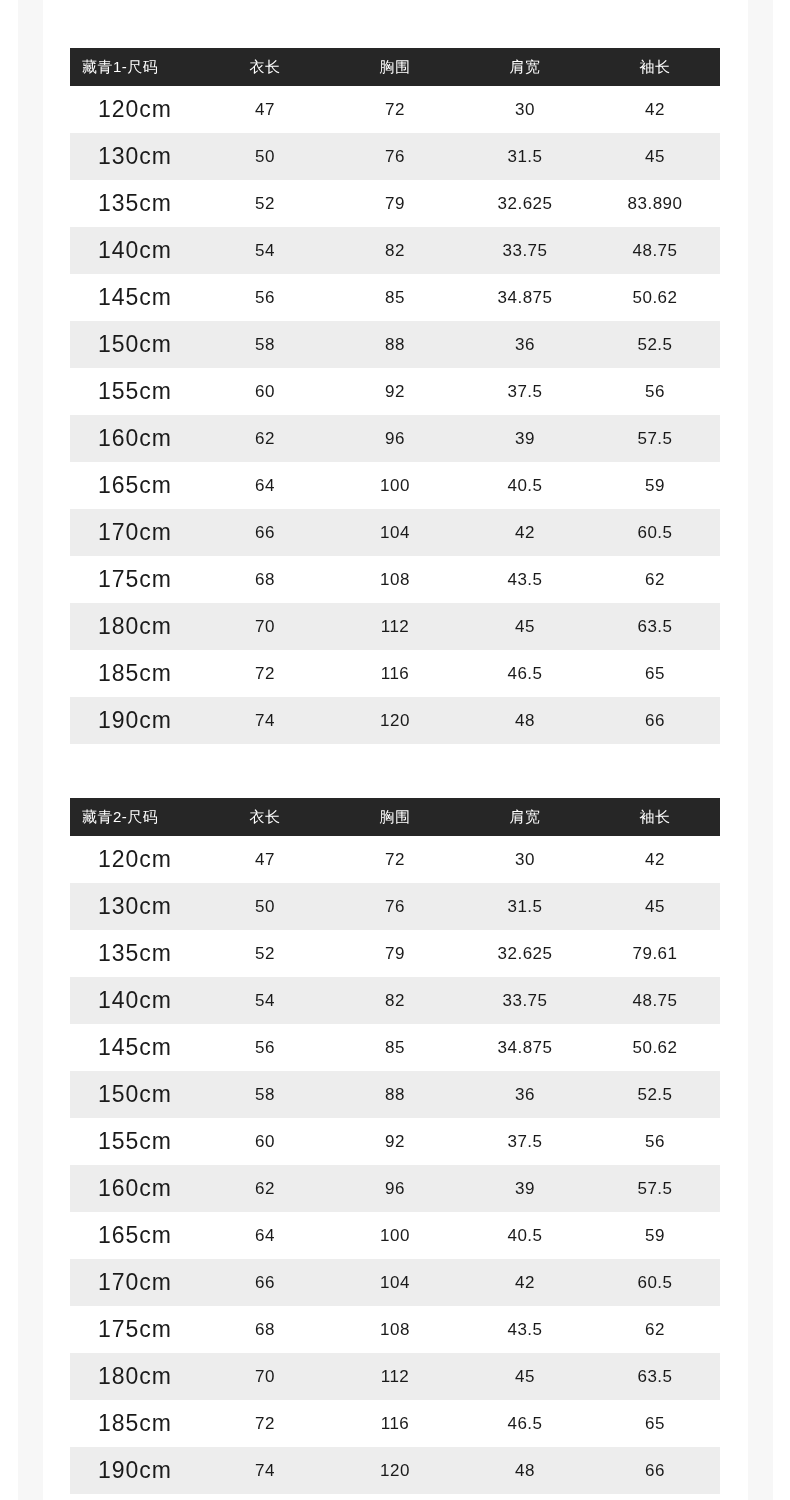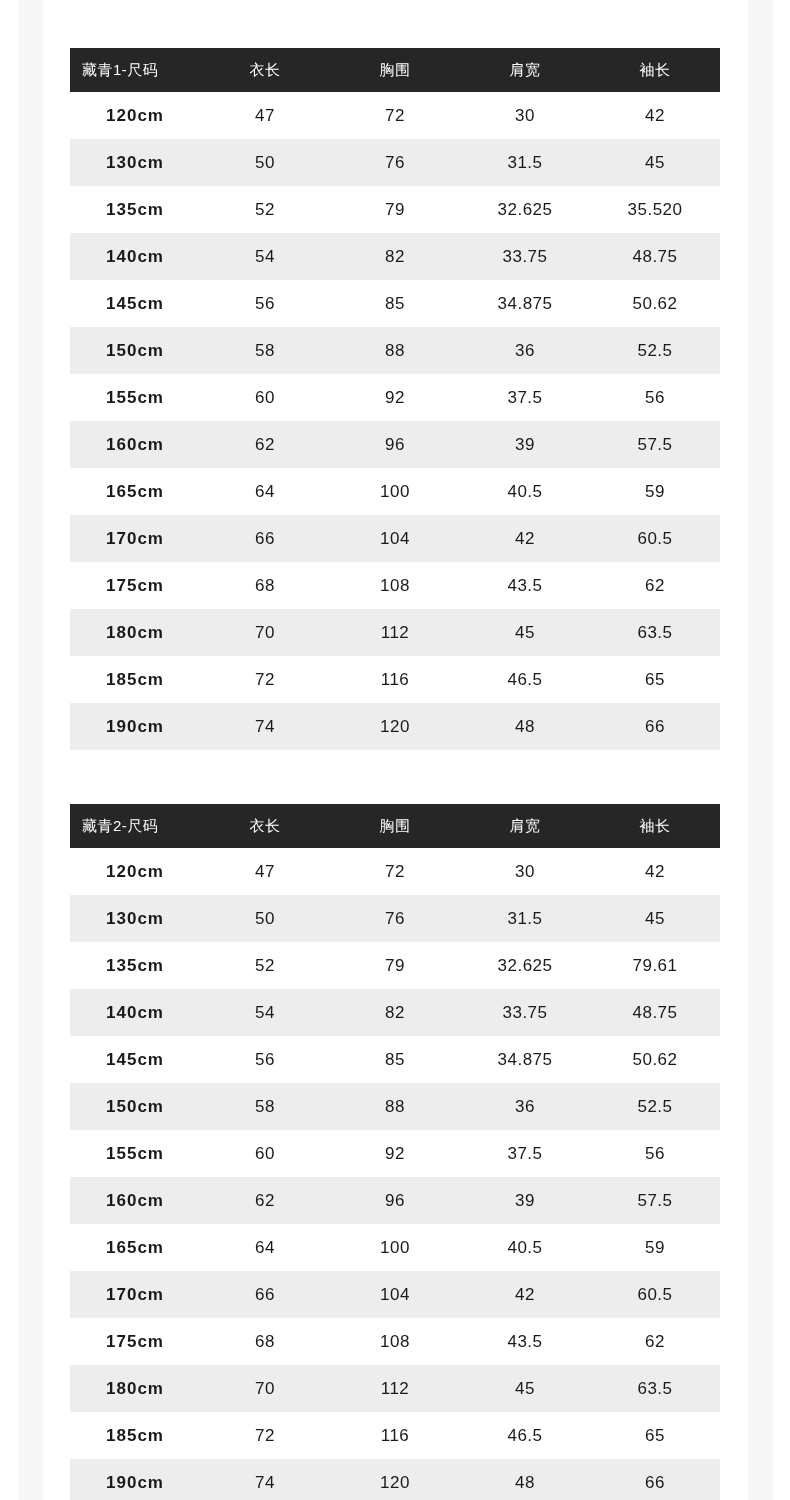--- a/index.html
+++ b/index.html
@@ -43,21 +43,21 @@
   .size-table + .size-table {
     margin-top: 54px;
   }
 
   .size-table col.c-size { width: 130px; }
   .size-table col.c-col  { width: 130px; }
 
   .size-table thead th {
     background: #262626;
     color: #ffffff;
-    height: 44px;
+    height: 38px;
     font-size: 15px;
     font-weight: normal;
     text-align: center;
     padding: 0;
     letter-spacing: 0.5px;
   }
   .size-table thead th.th-size {
     text-align: left;
     padding-left: 12px;
   }
@@ -65,22 +65,22 @@
   .size-table tbody td {
     height: 47px;
     font-size: 17px;
     color: #1a1a1a;
     text-align: center;
     padding: 0;
     border: none;
     letter-spacing: 0.5px;
   }
   .size-table tbody td.cell-size {
-    font-weight: bold;
-    font-size: 17px;
+    font-weight: normal;
+    font-size: 23px;
     letter-spacing: 1px;
   }
   .size-table tbody tr.row-alt td {
     background: #ededed;
   }
   .size-table tbody tr.row-base td {
     background: #ffffff;
   }
 </style>
 </head>
@@ -121,21 +121,21 @@
             <td>50</td>
             <td>76</td>
             <td>31.5</td>
             <td>45</td>
           </tr>
           <tr class="row-base">
             <td class="cell-size">135cm</td>
             <td>52</td>
             <td>79</td>
             <td>32.625</td>
-            <td>35.520</td>
+            <td>83.890</td>
           </tr>
           <tr class="row-alt">
             <td class="cell-size">140cm</td>
             <td>54</td>
             <td>82</td>
             <td>33.75</td>
             <td>48.75</td>
           </tr>
           <tr class="row-base">
             <td class="cell-size">145cm</td>

